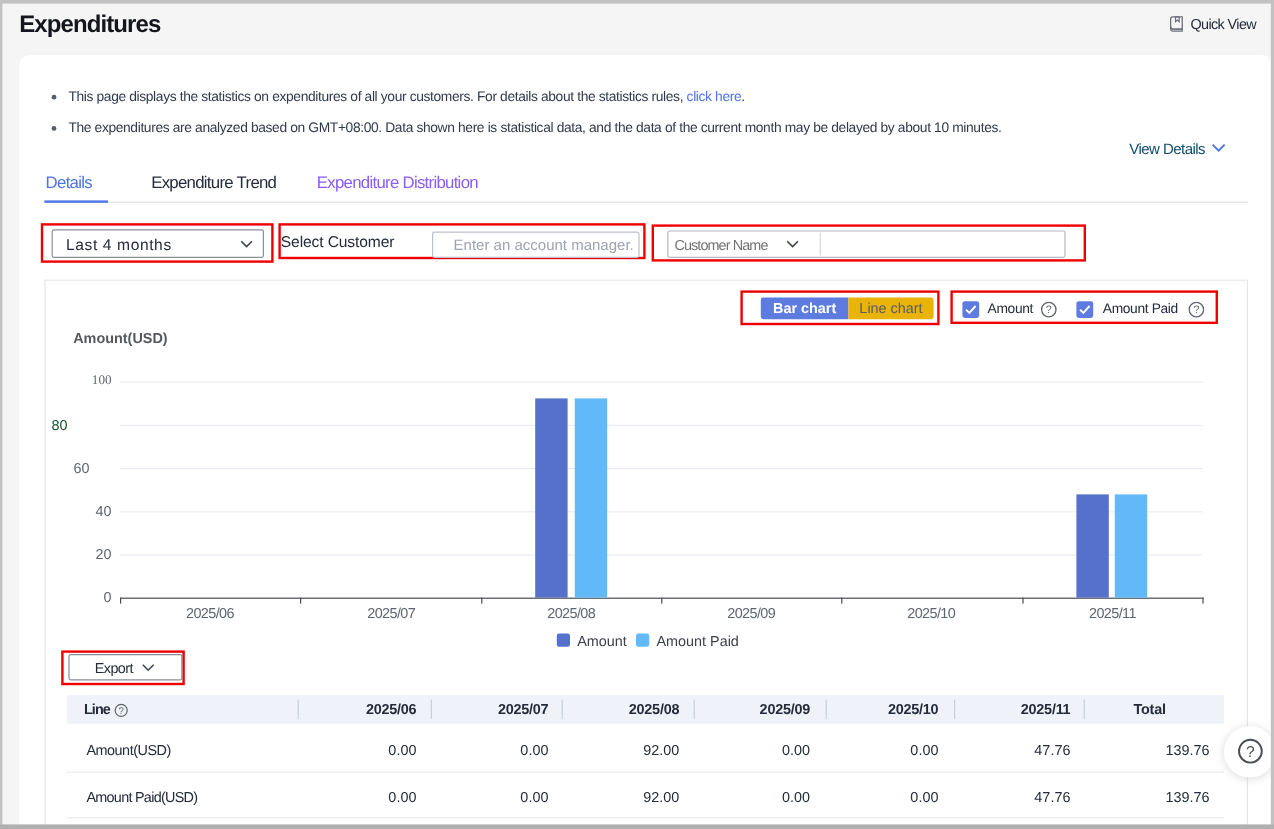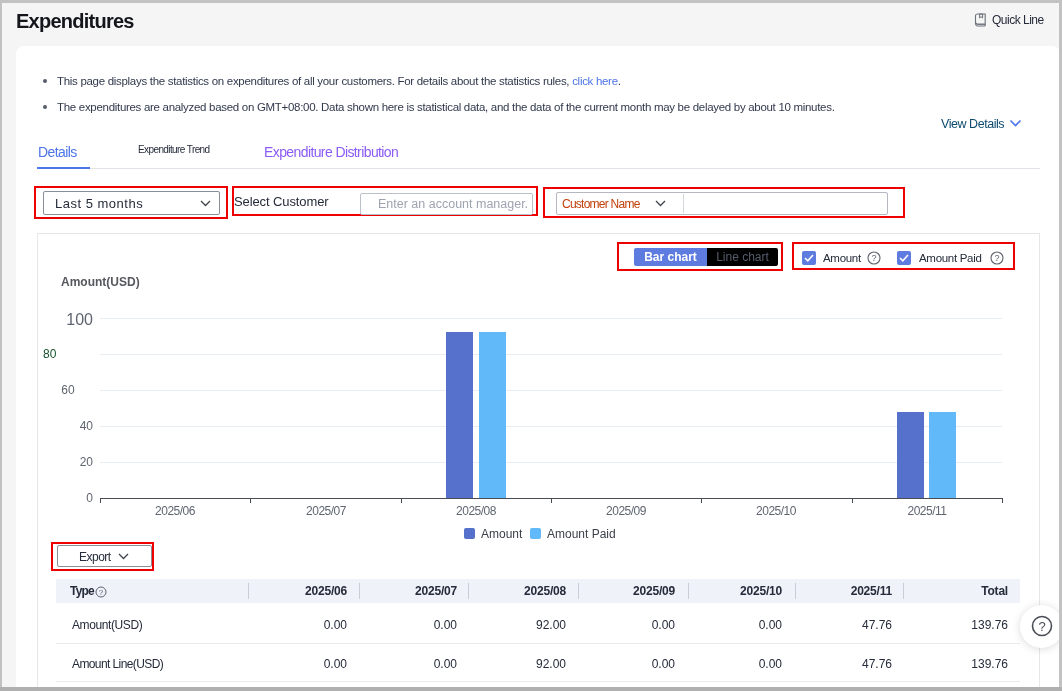--- a/index.html
+++ b/index.html
@@ -13,63 +13,63 @@
 
 <div class="abs" style="left:16px; top:46px; width:1044px; height:645px; background:#ffffff; border-radius:8px 8px 0 0;"></div>
 
 <div class="abs t" style="left:16px; top:10px; font-size:20px; font-weight:bold; color:#14161c; letter-spacing:-0.75px;">Expenditures</div>
 
 <svg class="abs" style="left:974px; top:13px;" width="13" height="14" viewBox="0 0 13 14">
   <path d="M3.2 1 H11.2 V11.2 H3.4 A1.9 1.9 0 0 1 1.5 9.4 V2.8 A1.8 1.8 0 0 1 3.2 1 Z" fill="none" stroke="#6c707a" stroke-width="1.1"></path>
   <path d="M1.6 9.6 A1.8 1.8 0 0 0 3.4 11.2 H11.2 V13 H3.4 A1.9 1.9 0 0 1 1.5 11.2 Z" fill="none" stroke="#6c707a" stroke-width="1.0"></path>
   <path d="M5.6 1 V5 L7.1 3.7 L8.6 5 V1 Z" fill="none" stroke="#6c707a" stroke-width="1.0"></path>
 </svg>
-<div class="abs t" style="left:992px; top:13px; font-size:12px; color:#252b3a; letter-spacing:-0.5px;">Quick Line</div>
+<div class="abs t" style="left:992px; top:13px; font-size:12px; color:#252b3a; letter-spacing:-0.5px;">Quick View</div>
 
 <div class="abs" style="left:43px; top:79px; width:4px; height:4px; border-radius:50%; background:#575d6c;"></div>
 <div class="abs t" style="left:57px; top:75px; font-size:11.5px; color:#31394d; letter-spacing:-0.3px;">This page displays the statistics on expenditures of all your customers. For details about the statistics rules, <span style="color:#4d74e8;">click here</span>.</div>
 <div class="abs" style="left:43px; top:105px; width:4px; height:4px; border-radius:50%; background:#575d6c;"></div>
 <div class="abs t" style="left:57px; top:101px; font-size:11.5px; color:#31394d; letter-spacing:-0.3px;">The expenditures are analyzed based on GMT+08:00. Data shown here is statistical data, and the data of the current month may be delayed by about 10 minutes.</div>
 
 <div class="abs t" style="left:941px; top:117px; font-size:12.5px; color:#0c4a6e; letter-spacing:-0.45px;">View Details</div>
 <svg class="abs" style="left:1009px; top:119px;" width="13" height="9" viewBox="0 0 13 9">
   <path d="M1.5 1.5 L6.5 6.5 L11.5 1.5" fill="none" stroke="#4d74e8" stroke-width="1.6"></path>
 </svg>
 
 <div class="abs t" style="left:38px; top:144px; font-size:14px; color:#4d74e8; letter-spacing:-0.6px;">Details</div>
-<div class="abs t" style="left:138px; top:144px; font-size:10px; color:#252b3a; letter-spacing:-0.6px;">Expenditure Trend</div>
+<div class="abs t" style="left:126px; top:144px; font-size:14px; color:#252b3a; letter-spacing:-0.6px;">Expenditure Trend</div>
 <div class="abs t" style="left:264px; top:144px; font-size:14px; color:#8b5cf6; letter-spacing:-0.6px;">Expenditure Distribution</div>
 <div class="abs" style="left:37px; top:168px; width:1003px; height:1px; background:#e1e3e9;"></div>
 <div class="abs" style="left:37px; top:167px; width:53px; height:2px; background:#4d74e8;"></div>
 
 <div class="abs" style="left:34px; top:186px; width:194px; height:33px; border:2px solid #ee0000;"></div>
 <div class="abs" style="left:43px; top:191px; width:177px; height:24px; border:1px solid #8a8e99; border-radius:2px; background:#fff;"></div>
-<div class="abs t" style="left:55px; top:196px; font-size:13px; color:#252b3a; letter-spacing:0.5px;">Last 5 months</div>
+<div class="abs t" style="left:55px; top:196px; font-size:13px; color:#252b3a; letter-spacing:0.5px;">Last 4 months</div>
 <svg class="abs" style="left:200px; top:200px;" width="11" height="7" viewBox="0 0 11 7">
   <path d="M1 1 L5.5 5.5 L10 1" fill="none" stroke="#40434c" stroke-width="1.3"></path>
 </svg>
 
 <div class="abs" style="left:232px; top:186px; width:306px; height:30px; border:2px solid #ee0000;"></div>
 <div class="abs t" style="left:234px; top:194px; font-size:13px; color:#252b3a; letter-spacing:-0.1px;">Select Customer</div>
 <div class="abs" style="left:360px; top:193px; width:173px; height:22px; border:1px solid #bcc0c8; border-radius:2px; background:#fff;"></div>
 <div class="abs t" style="left:378px; top:197px; font-size:12.5px; color:#9da3b0;">Enter an account manager.</div>
 
 <div class="abs" style="left:543px; top:187px; width:362px; height:31px; border:2px solid #ee0000;"></div>
 <div class="abs" style="left:556px; top:192px; width:332px; height:23px; border:1px solid #b5b8c0; border-radius:2px; background:#fff;"></div>
-<div class="abs t" style="left:562px; top:197px; font-size:12px; color:#c2410c; letter-spacing:-0.75px;">Customer Name</div>
+<div class="abs t" style="left:562px; top:197px; font-size:12px; color:#737373; letter-spacing:-0.75px;">Customer Name</div>
 <svg class="abs" style="left:655px; top:200px;" width="11" height="7" viewBox="0 0 11 7">
   <path d="M1 1 L5.5 5.5 L10 1" fill="none" stroke="#40434c" stroke-width="1.3"></path>
 </svg>
 <div class="abs" style="left:683px; top:194px; width:1px; height:19px; background:#d3d6db;"></div>
 
 <div class="abs" style="left:37px; top:233px; width:1003px; height:470px; border:1px solid #e7e7e7; border-bottom:none; background:#fff;"></div>
 
 <div class="abs" style="left:617px; top:242px; width:166px; height:29px; border:2px solid #ee0000;"></div>
 <div class="abs" style="left:634px; top:248px; width:73px; height:18px; background:#5e7ce0; border-radius:2px 0 0 2px; color:#fff; font-size:12px; font-weight:bold; text-align:center; line-height:18px;">Bar chart</div>
-<div class="abs" style="left:707px; top:248px; width:71px; height:18px; background:#000000; border-radius:0 2px 2px 0; color:#575d6c; font-size:12px; text-align:center; line-height:18px;">Line chart</div>
+<div class="abs" style="left:707px; top:248px; width:71px; height:18px; background:#eab308; border-radius:0 2px 2px 0; color:#575d6c; font-size:12px; text-align:center; line-height:18px;">Line chart</div>
 
 <div class="abs" style="left:792px; top:242px; width:223px; height:28px; border:2px solid #ee0000;"></div>
 <div class="abs" style="left:802px; top:251px; width:14px; height:14px; background:#5e7ce0; border-radius:2px;"></div>
 <svg class="abs" style="left:804px; top:254px;" width="10" height="8" viewBox="0 0 10 8">
     <path d="M1 4 L3.8 6.8 L9 1" fill="none" stroke="#fff" stroke-width="1.6"></path>
   </svg>
 <div class="abs t" style="left:823px; top:252px; font-size:11.5px; color:#252b3a; letter-spacing:-0.3px;">Amount</div>
 <svg class="abs" style="left:867px; top:251px;" width="14" height="14" viewBox="0 0 14 14">
   <circle cx="7" cy="7" r="6" fill="none" stroke="#60646e" stroke-width="1.1"></circle>
   <text x="7" y="10" font-size="9" fill="#60646e" text-anchor="middle" font-family="Liberation Sans">?</text>
@@ -86,21 +86,21 @@
 
 <div class="abs t" style="left:61px; top:275px; font-size:12px; font-weight:bold; color:#56585e;">Amount(USD)</div>
 
 <div class="abs" style="left:100px; top:318px; width:902px; height:1px; background:#e8ecf4;"></div>
 <div class="abs" style="left:100px; top:354px; width:902px; height:1px; background:#e8ecf4;"></div>
 <div class="abs" style="left:100px; top:390px; width:902px; height:1px; background:#e8ecf4;"></div>
 <div class="abs" style="left:100px; top:426px; width:902px; height:1px; background:#e8ecf4;"></div>
 <div class="abs" style="left:100px; top:462px; width:902px; height:1px; background:#e8ecf4;"></div>
 <div class="abs" style="left:100px; top:498px; width:903px; height:1px; background:#494c52;"></div>
 
-<div class="abs t" style="left:43px; top:311px; width:50px; text-align:right; font-size:16px; color:#5f6570;">100</div>
+<div class="abs t" style="left:43px; top:311px; width:50px; text-align:right; font-size:11px; color:#5f6570;font-family:Liberation Serif, serif;">100</div>
 <div class="abs t" style="left:43px; top:347px; width:50px; text-align:left; font-size:12px; color:#14532d;">80</div>
 <div class="abs t" style="left:43px; top:383px; width:50px; text-align:center; font-size:12px; color:#5f6570;">60</div>
 <div class="abs t" style="left:43px; top:419px; width:50px; text-align:right; font-size:12px; color:#5f6570;">40</div>
 <div class="abs t" style="left:43px; top:455px; width:50px; text-align:right; font-size:12px; color:#5f6570;">20</div>
 <div class="abs t" style="left:43px; top:491px; width:50px; text-align:right; font-size:12px; color:#5f6570;">0</div>
 
 <div class="abs" style="left:100px; top:498px; width:1px; height:5px; background:#494c52;"></div>
 <div class="abs" style="left:250px; top:498px; width:1px; height:5px; background:#494c52;"></div>
 <div class="abs" style="left:401px; top:498px; width:1px; height:5px; background:#494c52;"></div>
 <div class="abs" style="left:551px; top:498px; width:1px; height:5px; background:#494c52;"></div>
@@ -126,51 +126,51 @@
 <div class="abs t" style="left:547px; top:527px; font-size:12px; color:#3b3f48;">Amount Paid</div>
 
 <div class="abs" style="left:51px; top:542px; width:103px; height:29px; border:2px solid #ee0000;"></div>
 <div class="abs" style="left:57px; top:545px; width:95px; height:22px; border:1px solid #8a8e99; border-radius:2px; background:#fff;"></div>
 <div class="abs t" style="left:79px; top:550px; font-size:12px; color:#252b3a; letter-spacing:-0.5px;">Export</div>
 <svg class="abs" style="left:118px; top:553px;" width="11" height="7" viewBox="0 0 11 7">
   <path d="M1 1 L5.5 5.5 L10 1" fill="none" stroke="#40434c" stroke-width="1.3"></path>
 </svg>
 
 <div class="abs" style="left:56px; top:579px; width:964px; height:24px; background:#eff2f8;"></div>
-<div class="abs t" style="left:70px; top:584px; font-size:12px; font-weight:bold; color:#252b3a; letter-spacing:-0.8px;">Type</div>
+<div class="abs t" style="left:70px; top:584px; font-size:12px; font-weight:bold; color:#252b3a; letter-spacing:-0.8px;">Line</div>
 <svg class="abs" style="left:95px; top:585.5px;" width="12" height="12" viewBox="0 0 12 12">
   <circle cx="6" cy="6" r="5" fill="none" stroke="#60646e" stroke-width="1"></circle>
   <text x="6" y="8.8" font-size="8" fill="#60646e" text-anchor="middle" font-family="Liberation Sans">?</text>
 </svg>
 <div class="abs" style="left:248px; top:583px; width:1px; height:16px; background:#c9cdd6;"></div>
 <div class="abs" style="left:359px; top:583px; width:1px; height:16px; background:#c9cdd6;"></div>
 <div class="abs" style="left:468px; top:583px; width:1px; height:16px; background:#c9cdd6;"></div>
 <div class="abs" style="left:578px; top:583px; width:1px; height:16px; background:#c9cdd6;"></div>
 <div class="abs" style="left:688px; top:583px; width:1px; height:16px; background:#c9cdd6;"></div>
 <div class="abs" style="left:795px; top:583px; width:1px; height:16px; background:#c9cdd6;"></div>
 <div class="abs" style="left:903px; top:583px; width:1px; height:16px; background:#c9cdd6;"></div>
 <div class="abs t" style="left:247px; top:584px; width:100px; text-align:right; font-size:12px; font-weight:bold; color:#252b3a; letter-spacing:-0.2px;">2025/06</div>
 <div class="abs t" style="left:357px; top:584px; width:100px; text-align:right; font-size:12px; font-weight:bold; color:#252b3a; letter-spacing:-0.2px;">2025/07</div>
 <div class="abs t" style="left:466px; top:584px; width:100px; text-align:right; font-size:12px; font-weight:bold; color:#252b3a; letter-spacing:-0.2px;">2025/08</div>
 <div class="abs t" style="left:575px; top:584px; width:100px; text-align:right; font-size:12px; font-weight:bold; color:#252b3a; letter-spacing:-0.2px;">2025/09</div>
 <div class="abs t" style="left:682px; top:584px; width:100px; text-align:right; font-size:12px; font-weight:bold; color:#252b3a; letter-spacing:-0.2px;">2025/10</div>
 <div class="abs t" style="left:792px; top:584px; width:100px; text-align:right; font-size:12px; font-weight:bold; color:#252b3a; letter-spacing:-0.2px;">2025/11</div>
-<div class="abs t" style="left:908px; top:584px; width:100px; text-align:right; font-size:12px; font-weight:bold; color:#252b3a; letter-spacing:-0.2px;">Total</div>
+<div class="abs t" style="left:908px; top:584px; width:100px; text-align:center; font-size:12px; font-weight:bold; color:#252b3a; letter-spacing:-0.2px;">Total</div>
 
 <div class="abs t" style="left:72px; top:618px; font-size:12px; color:#252b3a; letter-spacing:-0.4px;">Amount(USD)</div>
 <div class="abs t" style="left:247px; top:618px; width:100px; text-align:right; font-size:12px; color:#252b3a;">0.00</div>
 <div class="abs t" style="left:357px; top:618px; width:100px; text-align:right; font-size:12px; color:#252b3a;">0.00</div>
 <div class="abs t" style="left:466px; top:618px; width:100px; text-align:right; font-size:12px; color:#252b3a;">92.00</div>
 <div class="abs t" style="left:575px; top:618px; width:100px; text-align:right; font-size:12px; color:#252b3a;">0.00</div>
 <div class="abs t" style="left:682px; top:618px; width:100px; text-align:right; font-size:12px; color:#252b3a;">0.00</div>
 <div class="abs t" style="left:792px; top:618px; width:100px; text-align:right; font-size:12px; color:#252b3a;">47.76</div>
 <div class="abs t" style="left:908px; top:618px; width:100px; text-align:right; font-size:12px; color:#252b3a;">139.76</div>
 <div class="abs" style="left:56px; top:643px; width:964px; height:1px; background:#e8eaee;"></div>
 
-<div class="abs t" style="left:72px; top:657px; font-size:12px; color:#252b3a; letter-spacing:-0.6px;">Amount Line(USD)</div>
+<div class="abs t" style="left:72px; top:657px; font-size:12px; color:#252b3a; letter-spacing:-0.6px;">Amount Paid(USD)</div>
 <div class="abs t" style="left:247px; top:657px; width:100px; text-align:right; font-size:12px; color:#252b3a;">0.00</div>
 <div class="abs t" style="left:357px; top:657px; width:100px; text-align:right; font-size:12px; color:#252b3a;">0.00</div>
 <div class="abs t" style="left:466px; top:657px; width:100px; text-align:right; font-size:12px; color:#252b3a;">92.00</div>
 <div class="abs t" style="left:575px; top:657px; width:100px; text-align:right; font-size:12px; color:#252b3a;">0.00</div>
 <div class="abs t" style="left:682px; top:657px; width:100px; text-align:right; font-size:12px; color:#252b3a;">0.00</div>
 <div class="abs t" style="left:792px; top:657px; width:100px; text-align:right; font-size:12px; color:#252b3a;">47.76</div>
 <div class="abs t" style="left:908px; top:657px; width:100px; text-align:right; font-size:12px; color:#252b3a;">139.76</div>
 <div class="abs" style="left:56px; top:681px; width:964px; height:1px; background:#e8eaee;"></div>
 
 <div class="abs" style="left:1020px; top:605px; width:43px; height:43px; background:#fff; border-radius:50%; box-shadow:0 1px 8px rgba(0,0,0,0.15);"></div>

